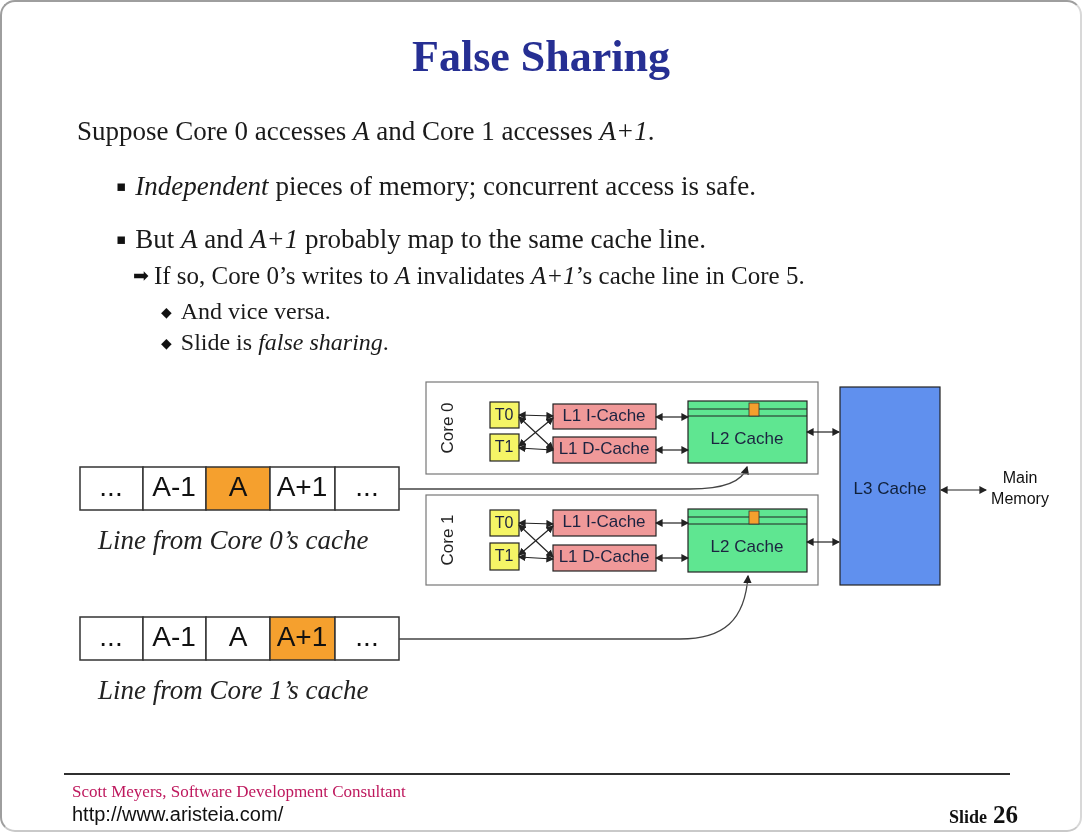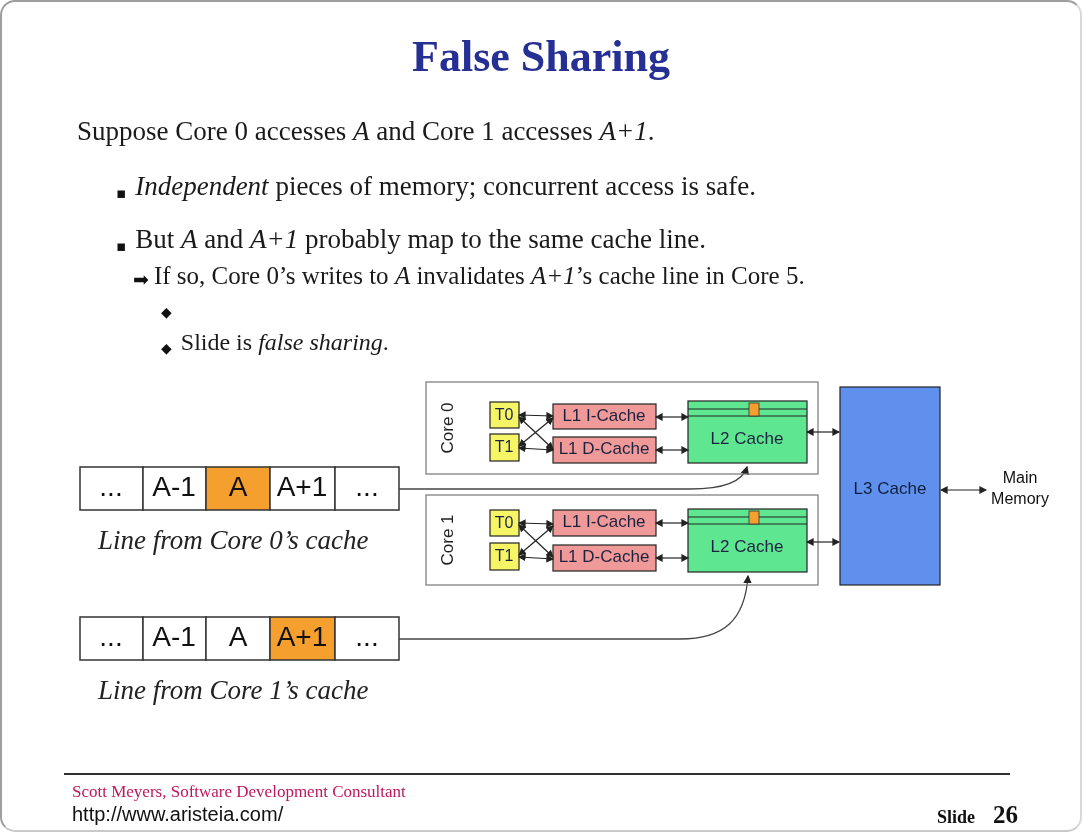--- a/index.html
+++ b/index.html
@@ -8,42 +8,42 @@
     background:#ffffff;overflow:hidden;
     border-top:2px solid #9e9e9e;border-left:2px solid #9e9e9e;
     border-right:2px solid #d8d8d8;border-bottom:2px solid #c9c9c9;
     font-family:"Liberation Serif", serif;color:#1a1a1a;border-radius:15px;
   }
   .title{
     position:absolute;top:30px;left:0;right:0;text-align:center;
     font-size:44px;font-weight:bold;color:#262F93;
     font-family:"Liberation Serif", serif;line-height:1.15;
   }
-  .line{position:absolute;display:flex;align-items:flex-end;white-space:nowrap;}
+  .line{position:absolute;display:flex;align-items:flex-start;white-space:nowrap;}
   .intro{left:75px;top:114px;font-size:27px;}
   .b1{left:114px;top:169px;font-size:27px;}
   .b2{left:114px;top:222px;font-size:27px;}
   .b3{left:131px;top:260px;font-size:25px;}
   .b4{left:159px;top:296px;font-size:24px;}
   .b5{left:159px;top:327px;font-size:24px;}
   .mk{font-family:"DejaVu Sans", sans-serif;color:#111;flex:0 0 auto;}
   .mk-sq{font-size:15px;margin-top:6px;margin-right:9px;}
   .mk-ar{font-size:19px;margin-top:2px;margin-right:5px;}
   .mk-di{font-size:14px;margin-top:6px;margin-right:9px;}
   .it{font-style:italic;}
   .diagram{position:absolute;left:0;top:370px;width:1082px;height:350px;}
   svg text{font-family:"Liberation Sans", sans-serif;}
   .boxlab{fill:#1c2340;}
   .celllab{fill:#111111;font-size:28px;}
   .cap{font-family:"Liberation Serif", serif;font-style:italic;font-size:27px;fill:#222222;}
   .footer-rule{position:absolute;left:62px;top:771px;width:946px;height:2px;background:#2f2f2f;}
   .f-author{position:absolute;left:70px;top:780px;font-size:17px;color:#be185d;}
   .f-url{position:absolute;left:70px;top:801px;font-size:20px;color:#111;font-family:"Liberation Sans", sans-serif;}
   .f-copy{position:absolute;right:62px;top:780px;font-size:17px;color:#111;}
-  .f-slide{position:absolute;right:62px;top:799px;display:flex;align-items:baseline;gap:18px;font-weight:bold;color:#111;}
+  .f-slide{position:absolute;right:62px;top:799px;display:flex;align-items:baseline;gap:6px;font-weight:bold;color:#111;}
   .f-slide .w{font-size:18px;}
   .f-slide .n{font-size:25px;}
 </style>
 </head>
 <body>
 
 <div class="page">
 
   <div class="title">False Sharing</div>
 
@@ -61,20 +61,21 @@
     <span><span>But </span><span class="it">A</span><span> and </span><span class="it">A+1</span><span> probably map to the same cache line.</span></span>
   </div>
 
   <div class="line b3">
     <span class="mk mk-ar">➡</span>
     <span><span>If so, Core 0’s writes to </span><span class="it">A</span><span> invalidates </span><span class="it">A+1</span><span>’s cache line in Core 5.</span></span>
   </div>
 
   <div class="line b4">
     <span class="mk mk-di">◆</span>
+    <span>And vice versa.</span>
   </div>
 
   <div class="line b5">
     <span class="mk mk-di">◆</span>
     <span><span>Slide is </span><span class="it">false sharing</span><span>.</span></span>
   </div>
 
   <svg class="diagram" viewBox="0 0 1082 350">
     <defs>
       <marker id="ah" viewBox="0 0 10 10" refX="8.5" refY="5" markerWidth="6.5" markerHeight="6.5" orient="auto-start-reverse">

